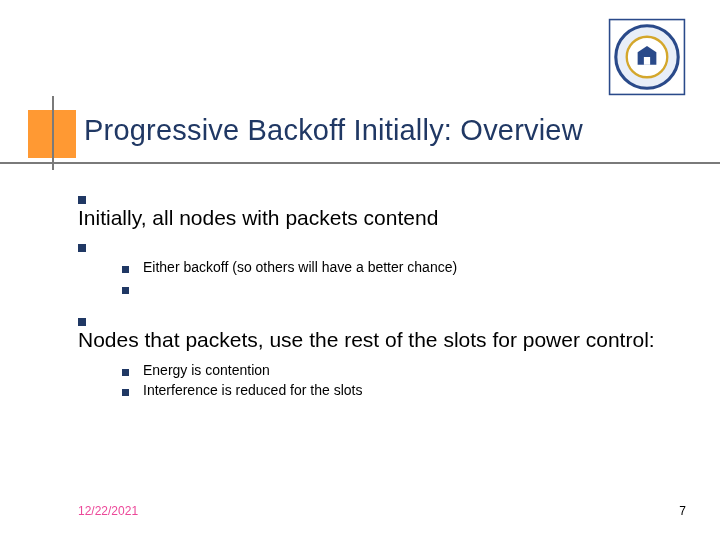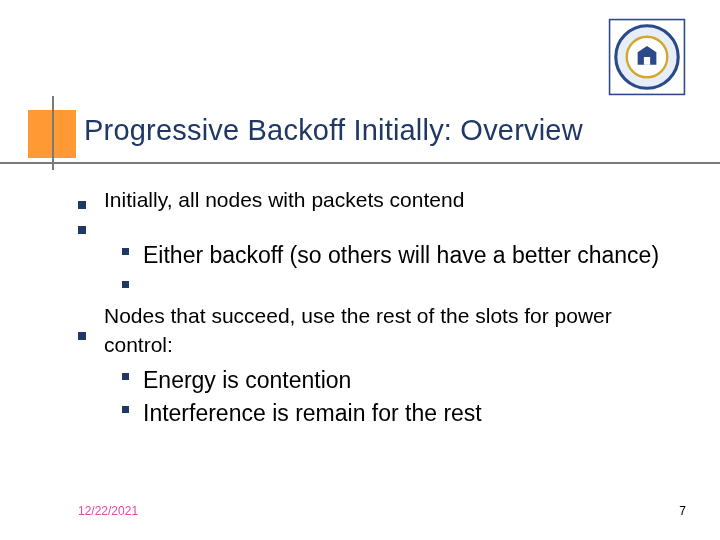--- a/index.html
+++ b/index.html
@@ -64,38 +64,39 @@
     position: absolute;
     left: 78px;
     top: 186px;
     right: 40px;
     font-size: 21px;
     color: #000;
     line-height: 1.35;
   }
   .lvl1 {
     display: flex;
-    align-items: center;
+    align-items: flex-start;
     margin-bottom: 2px;
+    flex-direction: column;
   }
   .lvl1 .bullet {
     width: 8px;
     height: 8px;
     background: #203864;
     margin-top: 10px;
     margin-right: 18px;
     flex-shrink: 0;
   }
   .lvl2-group {
     margin: 6px 0 14px 44px;
   }
   .lvl2 {
     display: flex;
     align-items: flex-start;
-    font-size: 23px;
+    font-size: 14px;
     margin-bottom: 2px;
   }
   .lvl2 .bullet {
     width: 7px;
     height: 7px;
     background: #203864;
     margin-top: 8px;
     margin-right: 14px;
     flex-shrink: 0;
   }
@@ -149,30 +150,30 @@
         <span class="bullet"></span>
         <span>Either backoff (so others will have a better chance)</span>
       </div>
       <div class="lvl2">
         <span class="bullet"></span>
       </div>
     </div>
 
     <div class="lvl1">
       <span class="bullet"></span>
-      <span>Nodes that succeed, use the rest of the slots for power control:</span>
+      <span>Nodes that packets, use the rest of the slots for power control:</span>
     </div>
     <div class="lvl2-group">
       <div class="lvl2">
         <span class="bullet"></span>
         <span>Energy is contention</span>
       </div>
       <div class="lvl2">
         <span class="bullet"></span>
-        <span>Interference is remain for the rest</span>
+        <span>Interference is reduced for the slots</span>
       </div>
     </div>
 
   </div>
 
   <div class="footer-date">12/22/2021</div>
   <div class="footer-num">7</div>
 
 </div>
 

